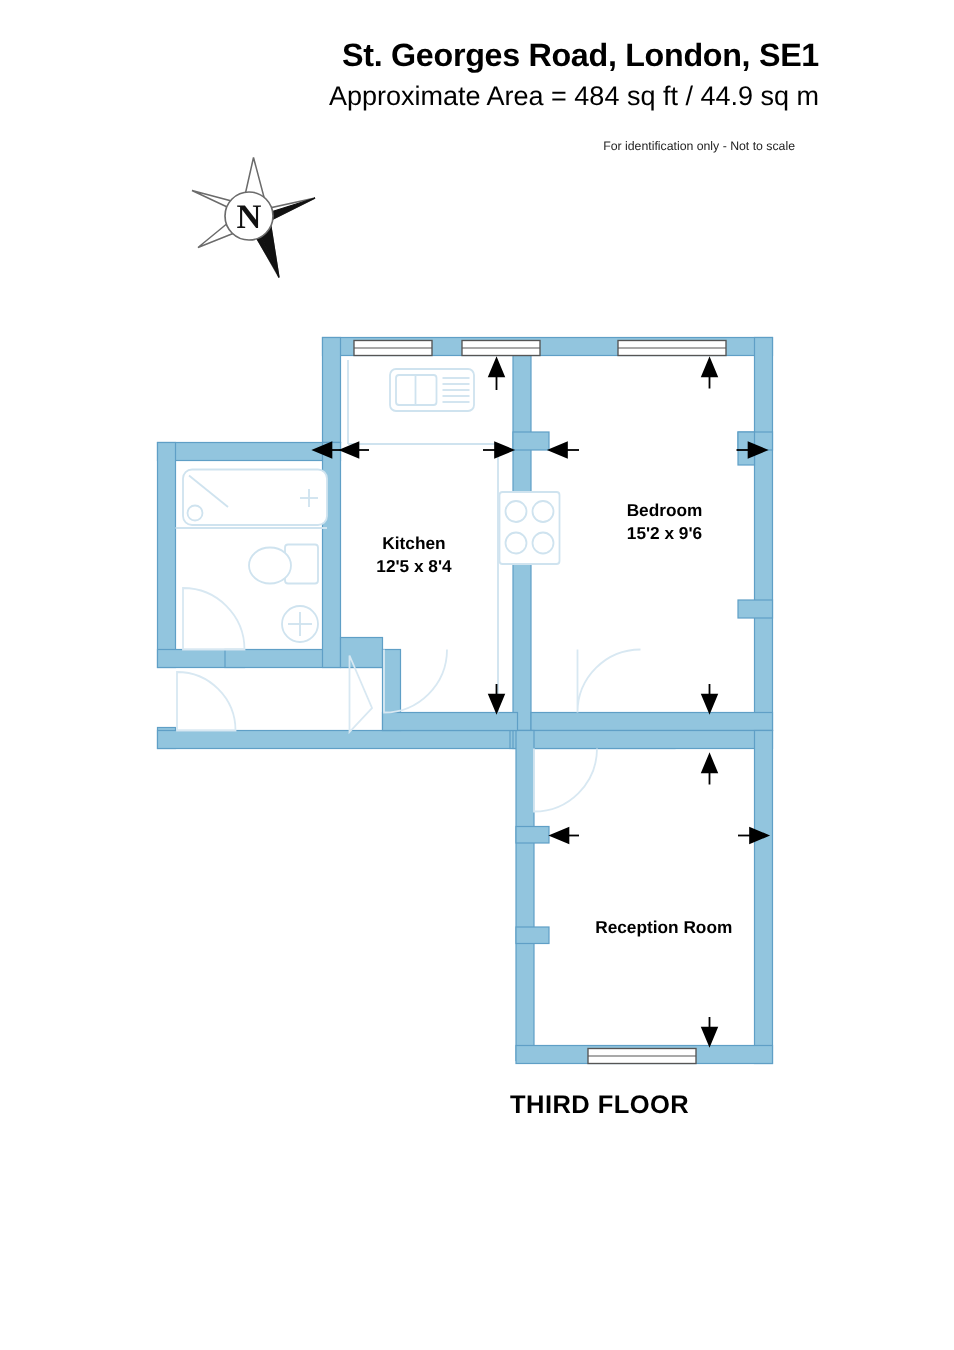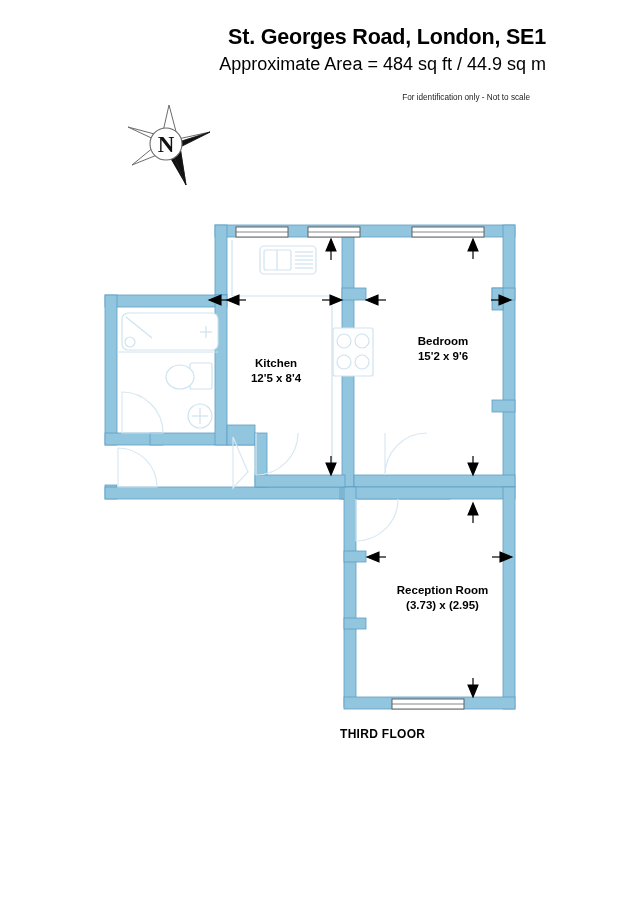--- a/index.html
+++ b/index.html
@@ -80,27 +80,27 @@
     white-space: nowrap;
   }
   .room-label .rm-dim {
     font-size: 11.5px;
     font-weight: bold;
     display: block;
     white-space: nowrap;
   }
   #label-kitchen   { left: 196px; top: 313px; width: 160px; margin-top: 43px; }
   #label-bedroom   { left: 363px; top: 334px; width: 160px; }
-  #label-reception { left: 360px; top: 583px; width: 165px; }
+  #label-reception { left: 360px; top: 612px; width: 165px; }
 
   #floor-caption {
     position: absolute;
     left: 340px;
     top: 727px;
-    font-size: 12px;
+    font-size: 17px;
     font-weight: bold;
     letter-spacing: 0.3px;
   }
 
   
   #footer {
     position: absolute;
     left: 0;
     top: 838px;
     width: 636px;
@@ -331,21 +331,20 @@
   <span class="rm-dim">12'5 x 8'4</span>
 </div>
 
 <div class="room-label" id="label-bedroom">
   <span class="rm-name">Bedroom</span>
   <span class="rm-dim">15'2 x 9'6</span>
 </div>
 
 <div class="room-label" id="label-reception">
   <span class="rm-name">Reception Room</span>
-  <span class="rm-dim">(3.73) x (2.95)</span>
 </div>
 
 <div id="floor-caption">THIRD FLOOR</div>
 
 <div id="footer">
   
   
 
   
 </div>

